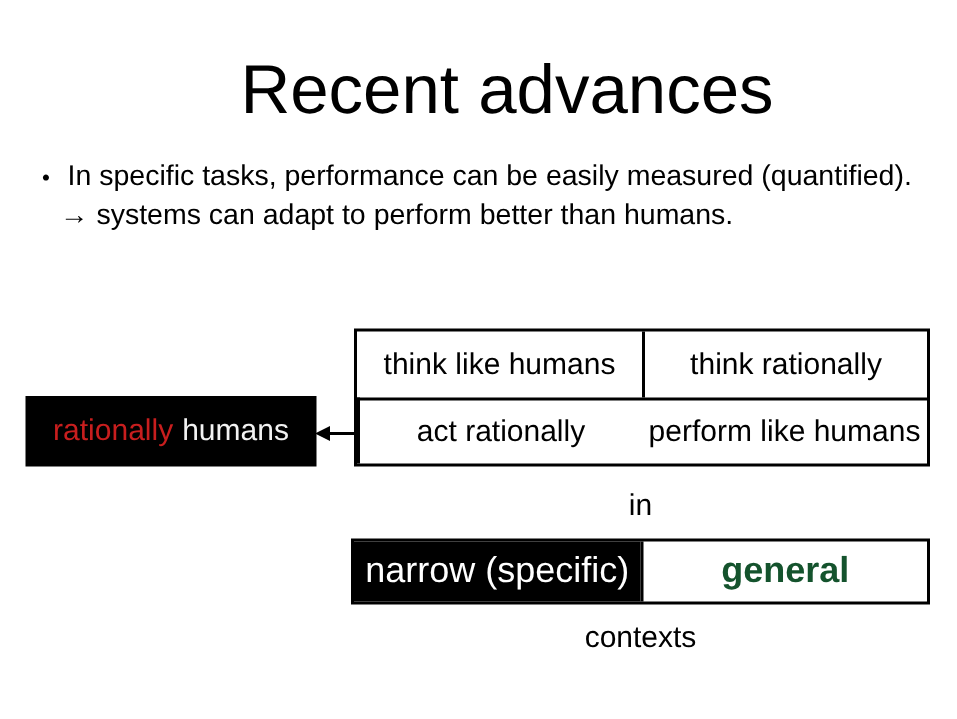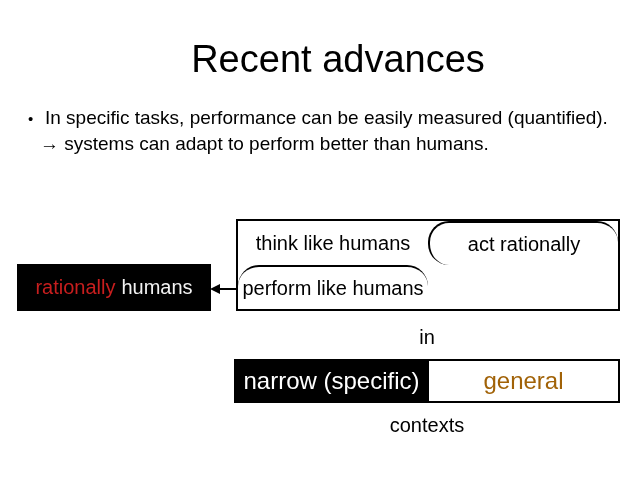--- a/index.html
+++ b/index.html
@@ -9,21 +9,21 @@
     font-family:"Liberation Sans", sans-serif;
     color:#000;
     position:relative;
     overflow:hidden;
   }
   .slide { position:absolute; inset:0; }
 
   .title {
     position:absolute; left:0; right:0; top:40px;
     text-align:center;
-    font-size:38px; line-height:38px;
+    font-size:46px; line-height:38px;
     color:#000;
     padding-left:38px;
   }
 
   .bullet-l1 {
     position:absolute; left:28px; top:106px;
     font-size:19px; line-height:23px;
     display:flex; align-items:baseline;
   }
   .bullet-marker {
@@ -50,21 +50,20 @@
     grid-template-columns:1fr 1fr;
     grid-template-rows:1fr 1fr;
     border:2px solid #000;
     box-sizing:border-box;
     background:#fff;
   }
   .matrix .cell {
     display:flex; align-items:center; justify-content:center;
     font-size:20px; box-sizing:border-box;
     white-space:nowrap;
-    border-radius:21px;
   }
   .matrix .cell.col2 { border-left:2px solid #000; }
   .matrix .cell.row2 { border-top:2px solid #000; }
 
   .outperform-box {
     position:absolute; left:17px; top:264px;
     width:194px; height:47px;
     background:var(--highlight-bg, #000000);
     display:flex; align-items:center; justify-content:center;
     font-size:20px; white-space:nowrap;
@@ -80,39 +79,40 @@
     display:grid; grid-template-columns:1fr 1fr;
     border:2px solid #000;
     box-sizing:border-box;
     background:#fff;
   }
   .context-bar .cell {
     display:flex; align-items:center; justify-content:center;
     font-size:24px; white-space:nowrap;
   }
   .context-bar .cell.dark  { background:var(--highlight-bg, #000000); color:#ffffff; }
-  .context-bar .cell.light { border-left:2px solid #000; color:#a16207; }
+  .context-bar .cell.light { border-left:2px solid #000; color:#14532d;font-weight:bold; }
 </style>
 </head>
 <body>
 
 <div class="slide">
 
   <div class="title">Recent advances</div>
 
   <div class="bullet-l1">
     <span class="bullet-marker">•</span>
     <span>In specific tasks, performance can be easily measured (quantified).</span>
   </div>
 
   <div class="bullet-l2">→ systems can adapt to perform better than humans.</div>
 
 
   <div class="matrix">
     <div class="cell">think like humans</div>
+    <div class="cell col2">think rationally</div>
     <div class="cell col2 row2">act rationally</div>
     <div class="cell row2">perform like humans</div>
   </div>
 
   <div class="outperform-box">
     <span class="hl">rationally</span>
     <span class="rest">humans</span>
   </div>
 
   <svg class="arrow-svg" width="28" height="16" viewBox="0 0 28 16">

